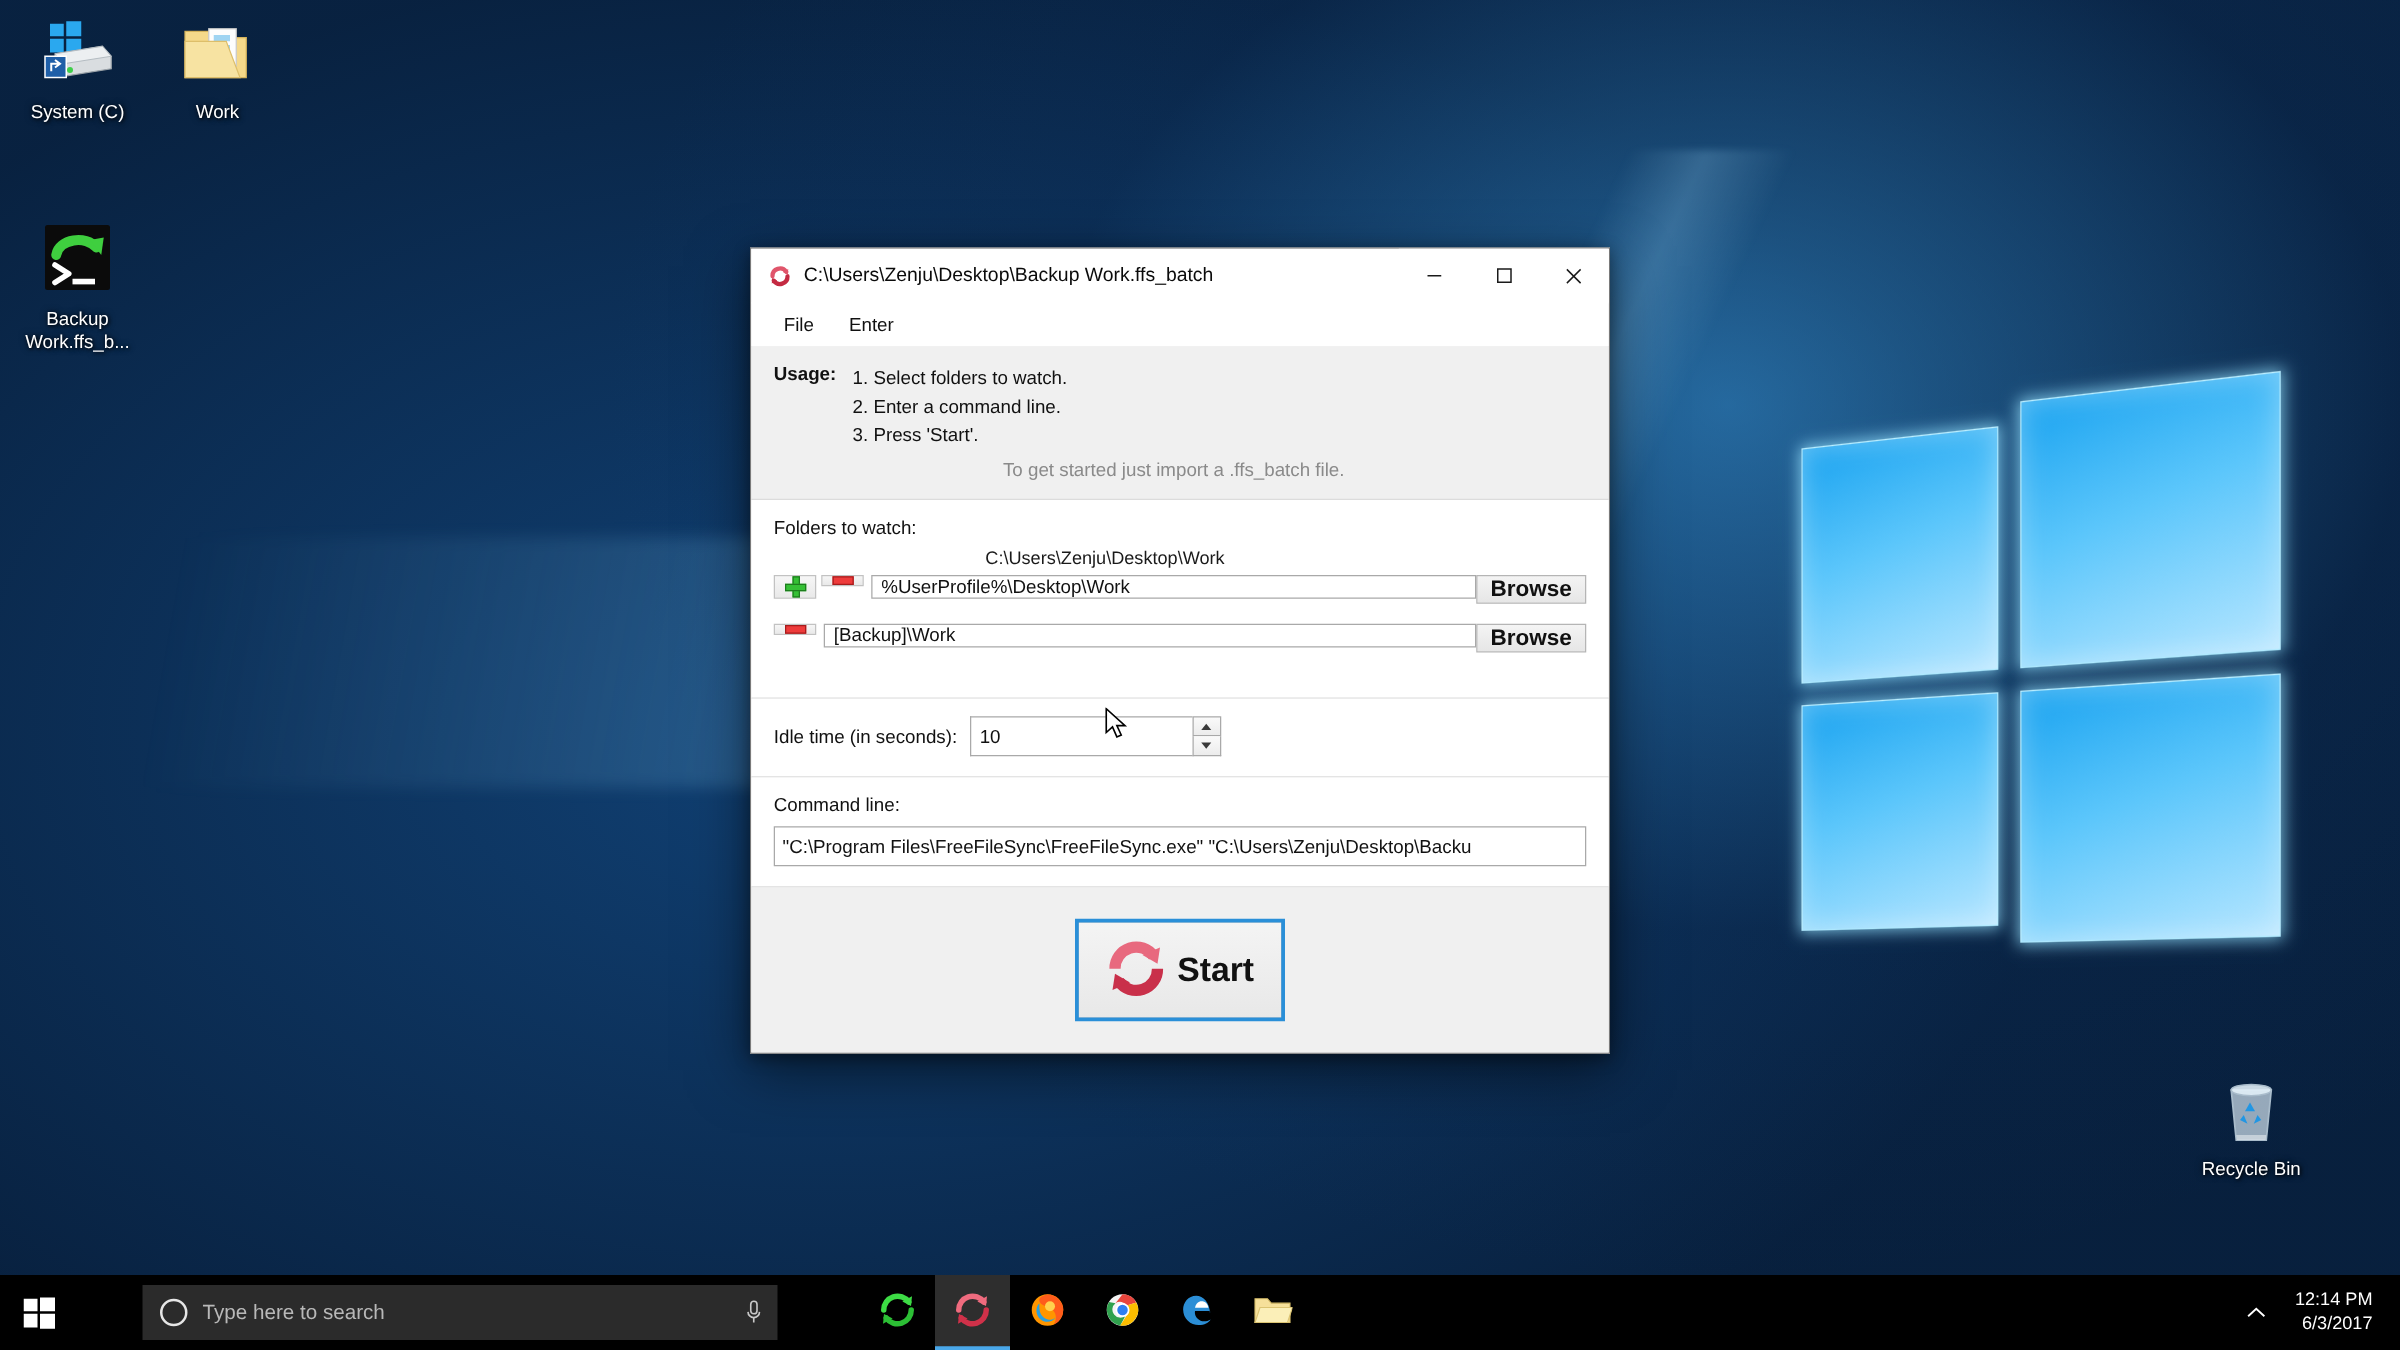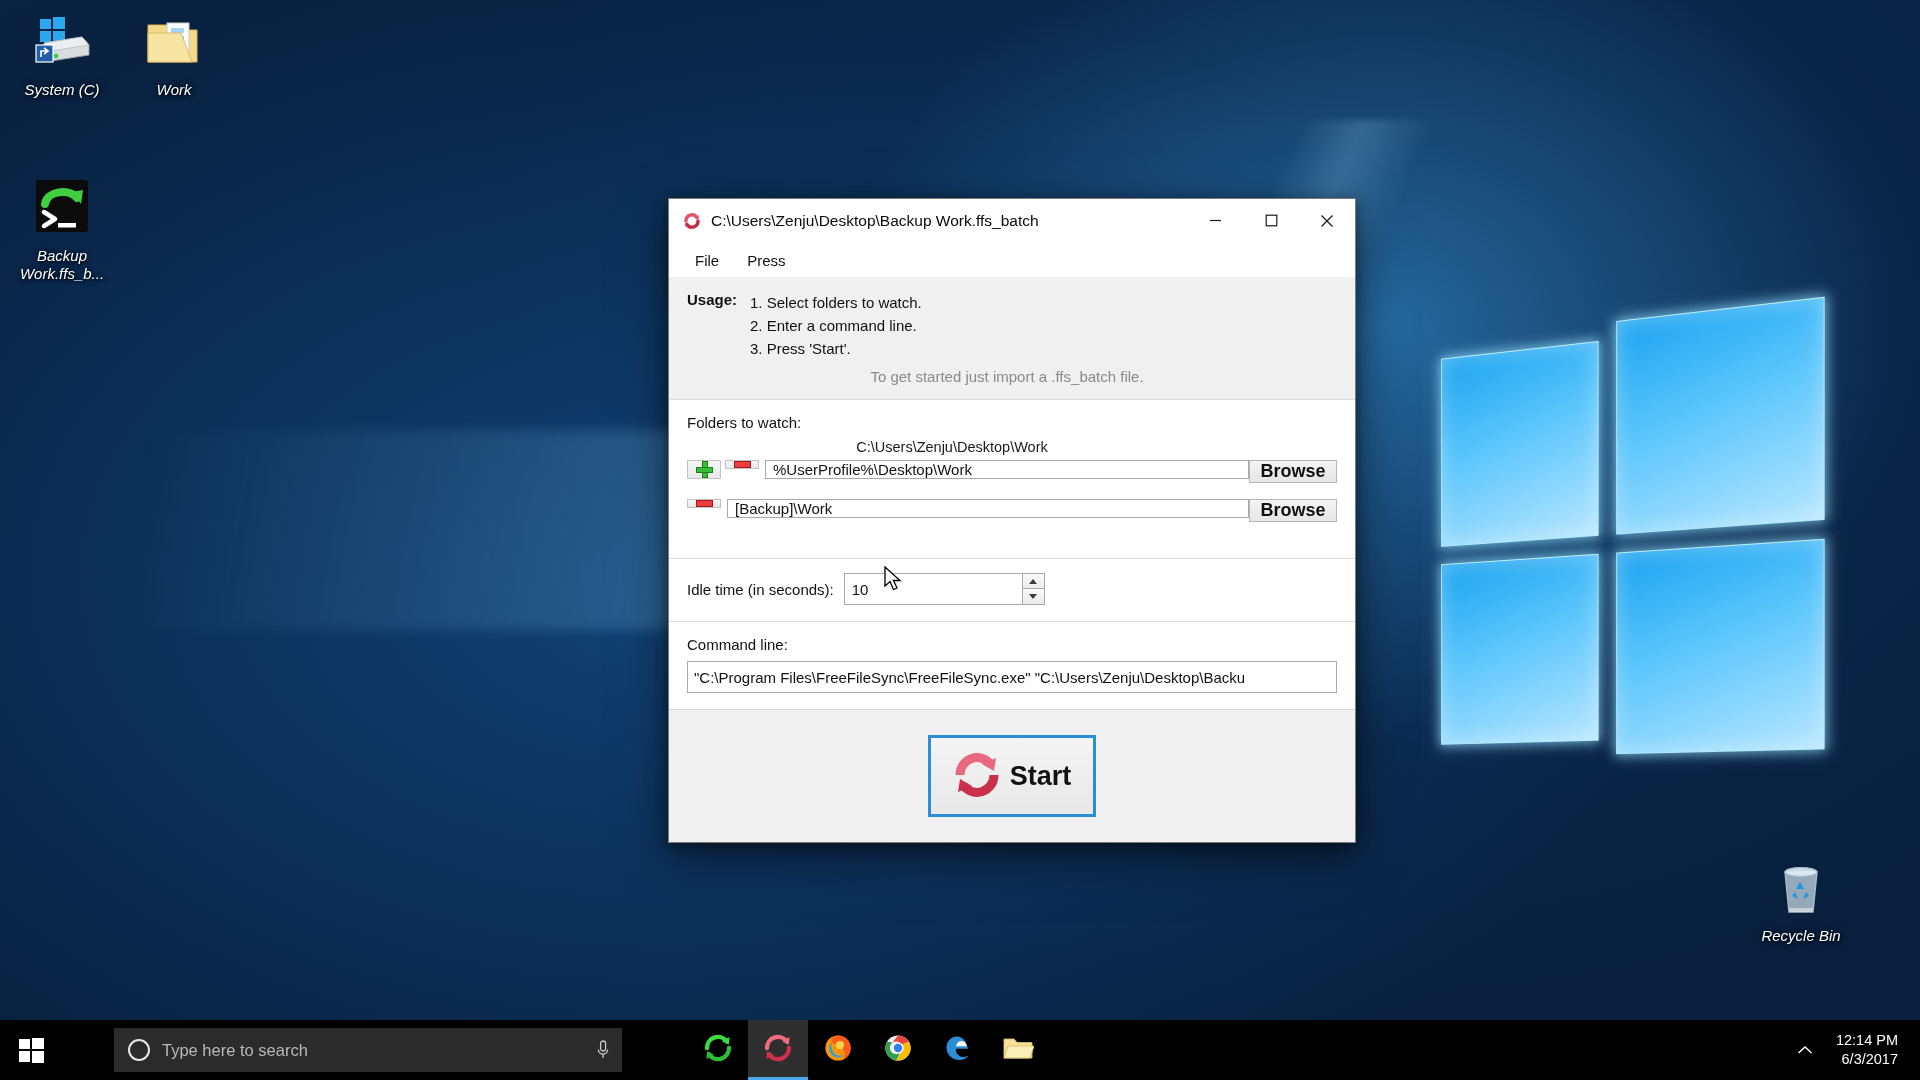--- a/index.html
+++ b/index.html
@@ -63,31 +63,31 @@
     font-size: 15px;
     line-height: 18px;
     text-shadow: 1px 1px 3px rgba(0,0,0,0.95), 0 0 6px rgba(0,0,0,0.7);
     cursor: default;
   }
   .desk-icon .glyph {
     width: 100%; height: 62px;
     display: flex; align-items: center; justify-content: center;
     margin-bottom: 7px;
   }
-  .desk-icon .label { display: block; padding: 0 2px; font-style: italic; }
+  .desk-icon .label { display: block; padding: 0 2px; }
 
   #icon-system { left: 6px;  top: 12px; }
   #icon-work   { left: 118px; top: 12px; }
   #icon-batch  { left: 6px;  top: 178px; }
   #icon-bin    { left: 1741px; top: 858px; width: 120px; }
 
   
   #rts-window {
     position: absolute;
-    left: 668px; top: 198px;
+    left: 600px; top: 198px;
     width: 688px; height: 645px;
     background: #f0f0f0;
     border: 1px solid #7a7a7a;
     box-shadow: 0 14px 44px rgba(0,0,0,0.52), 0 3px 12px rgba(0,0,0,0.4);
     display: flex; flex-direction: column;
   }
   .titlebar {
     height: 44px;
     background: #fff;
     display: flex; align-items: center;
@@ -467,21 +467,21 @@
           <svg width="14" height="14" viewBox="0 0 14 14">
               <line x1="1.5" y1="1.5" x2="12.5" y2="12.5" stroke="#1a1a1a" stroke-width="1.2"></line>
               <line x1="12.5" y1="1.5" x2="1.5" y2="12.5" stroke="#1a1a1a" stroke-width="1.2"></line>
             </svg>
         </button>
       </span>
     </div>
 
     <div class="menubar">
       <div class="menu-item">File</div>
-      <div class="menu-item">Press</div>
+      <div class="menu-item">Enter</div>
     </div>
 
     <div class="usage-panel">
       <div class="usage-row">
         <div class="usage-label">Usage:</div>
         <div class="usage-steps">
           <div>1. Select folders to watch.</div>
           <div>2. Enter a command line.</div>
           <div>3. Press 'Start'.</div>
         </div>

